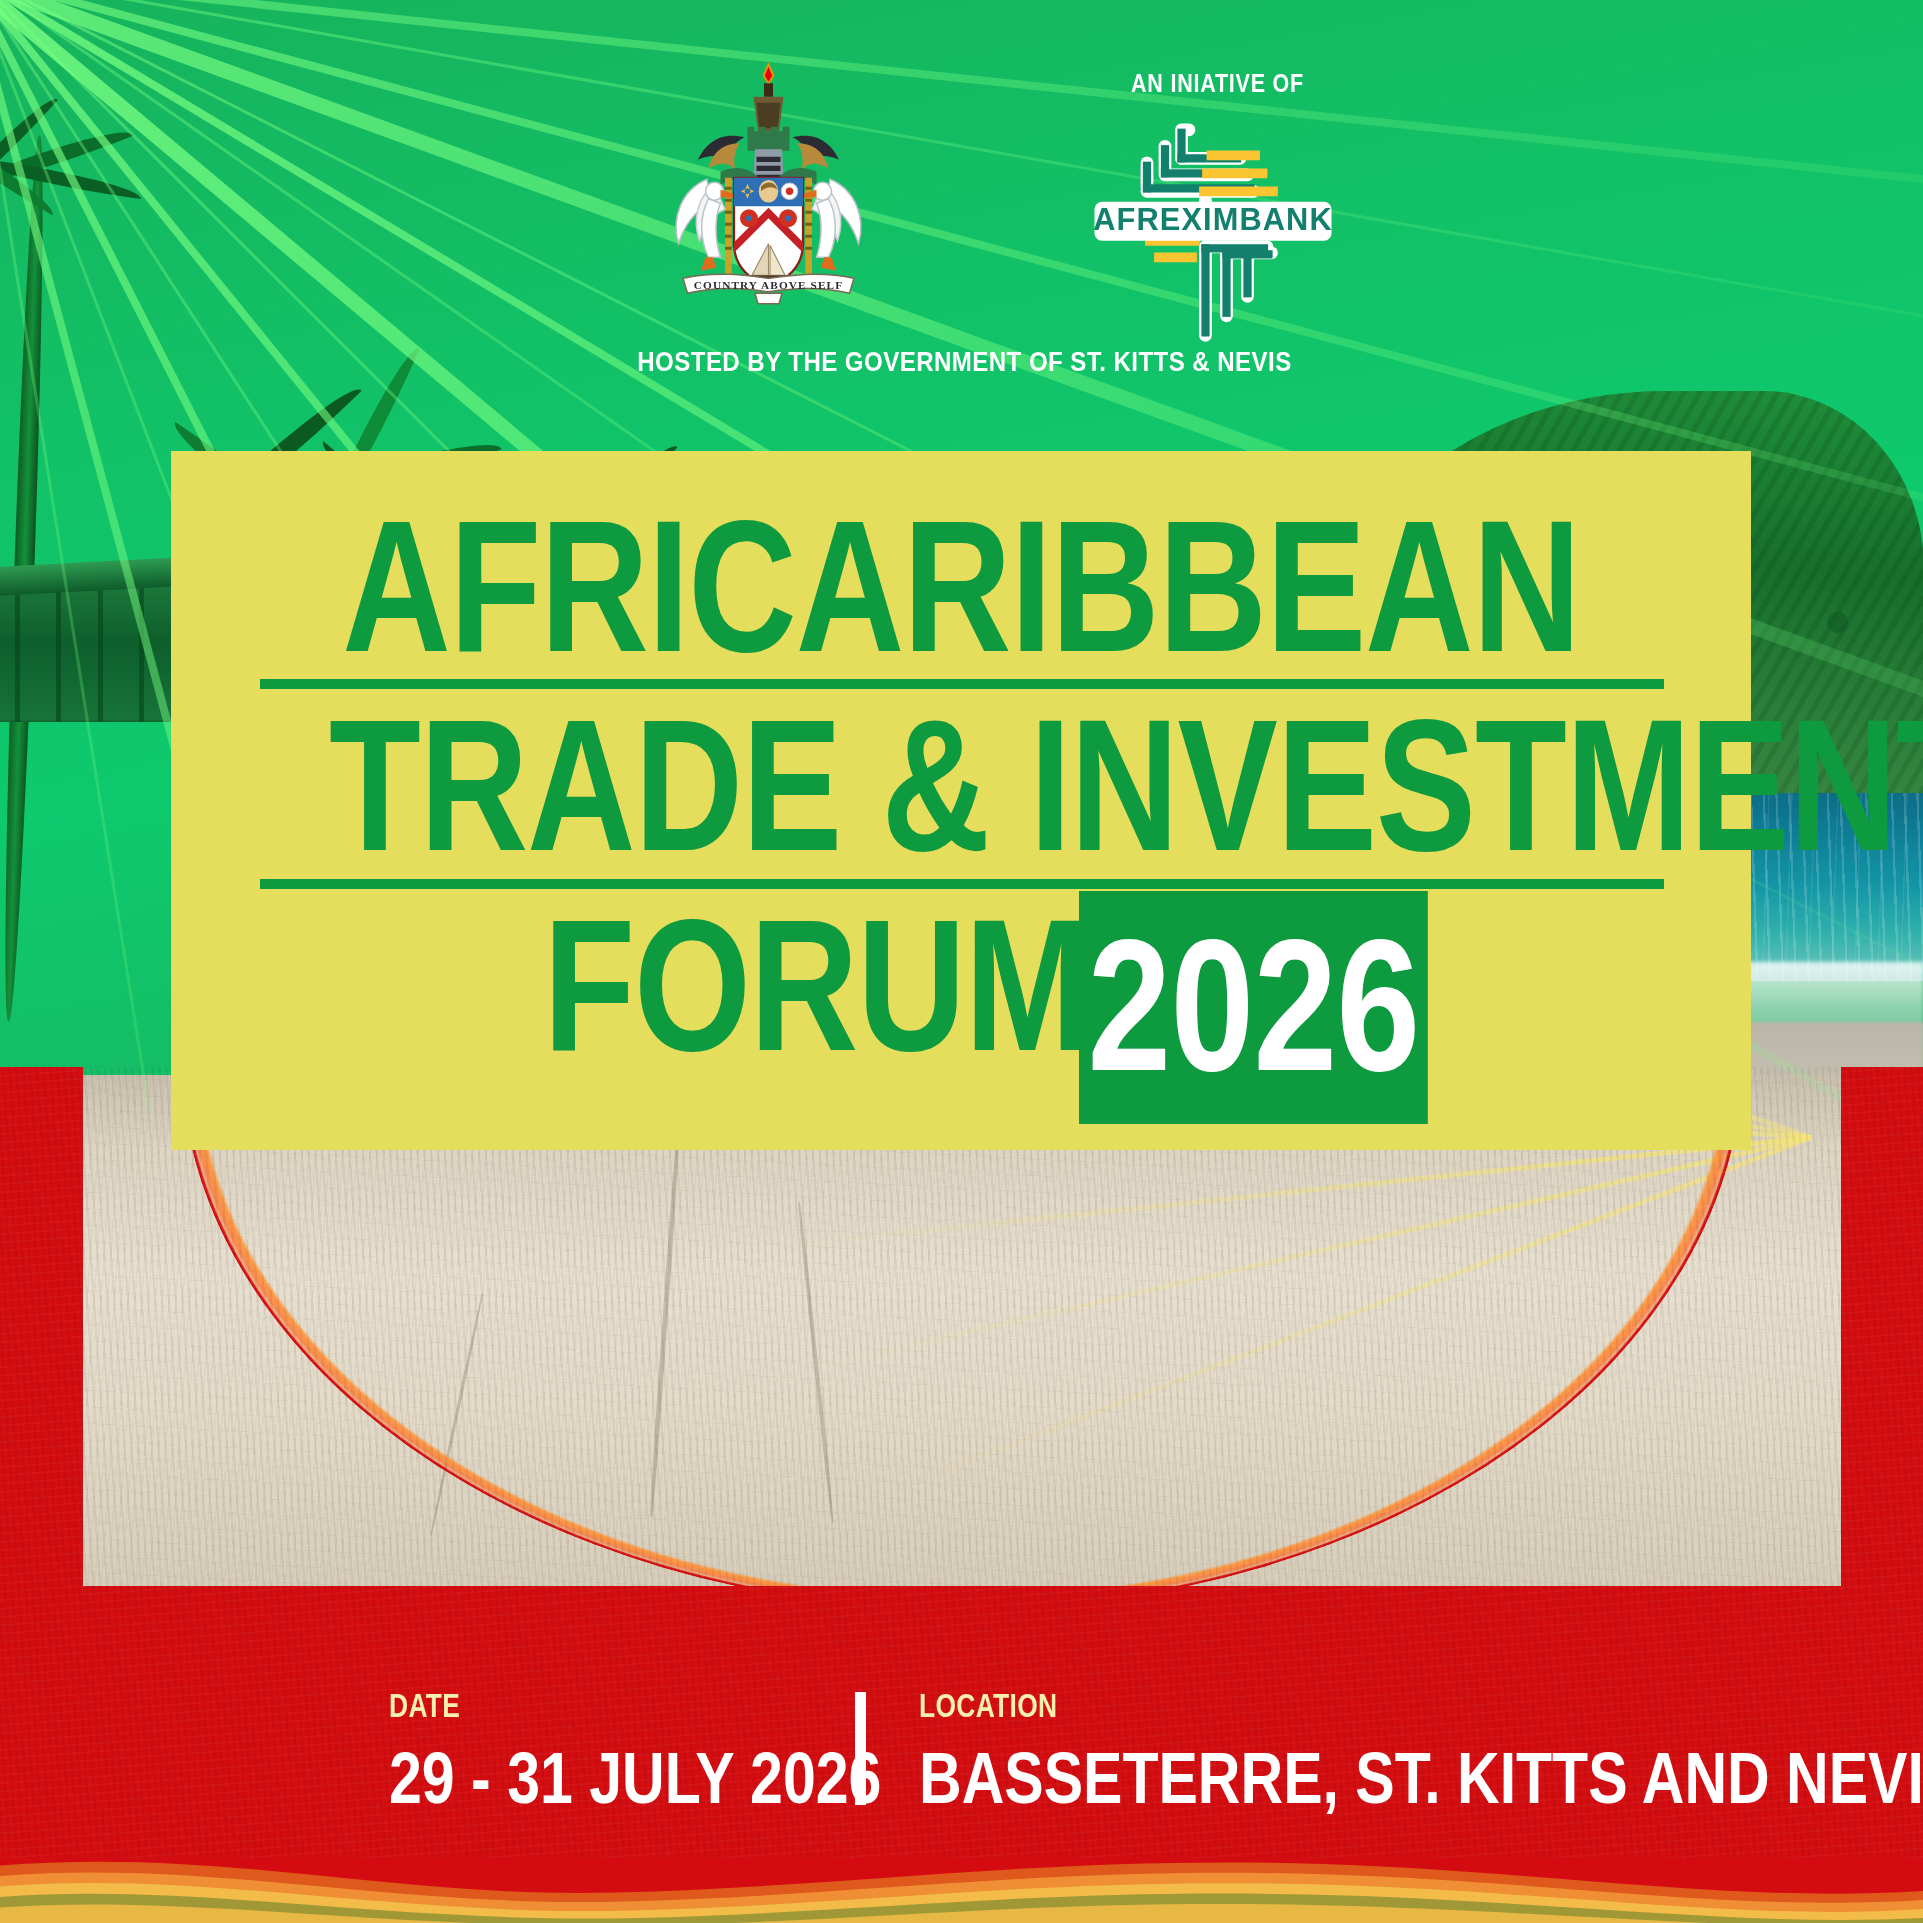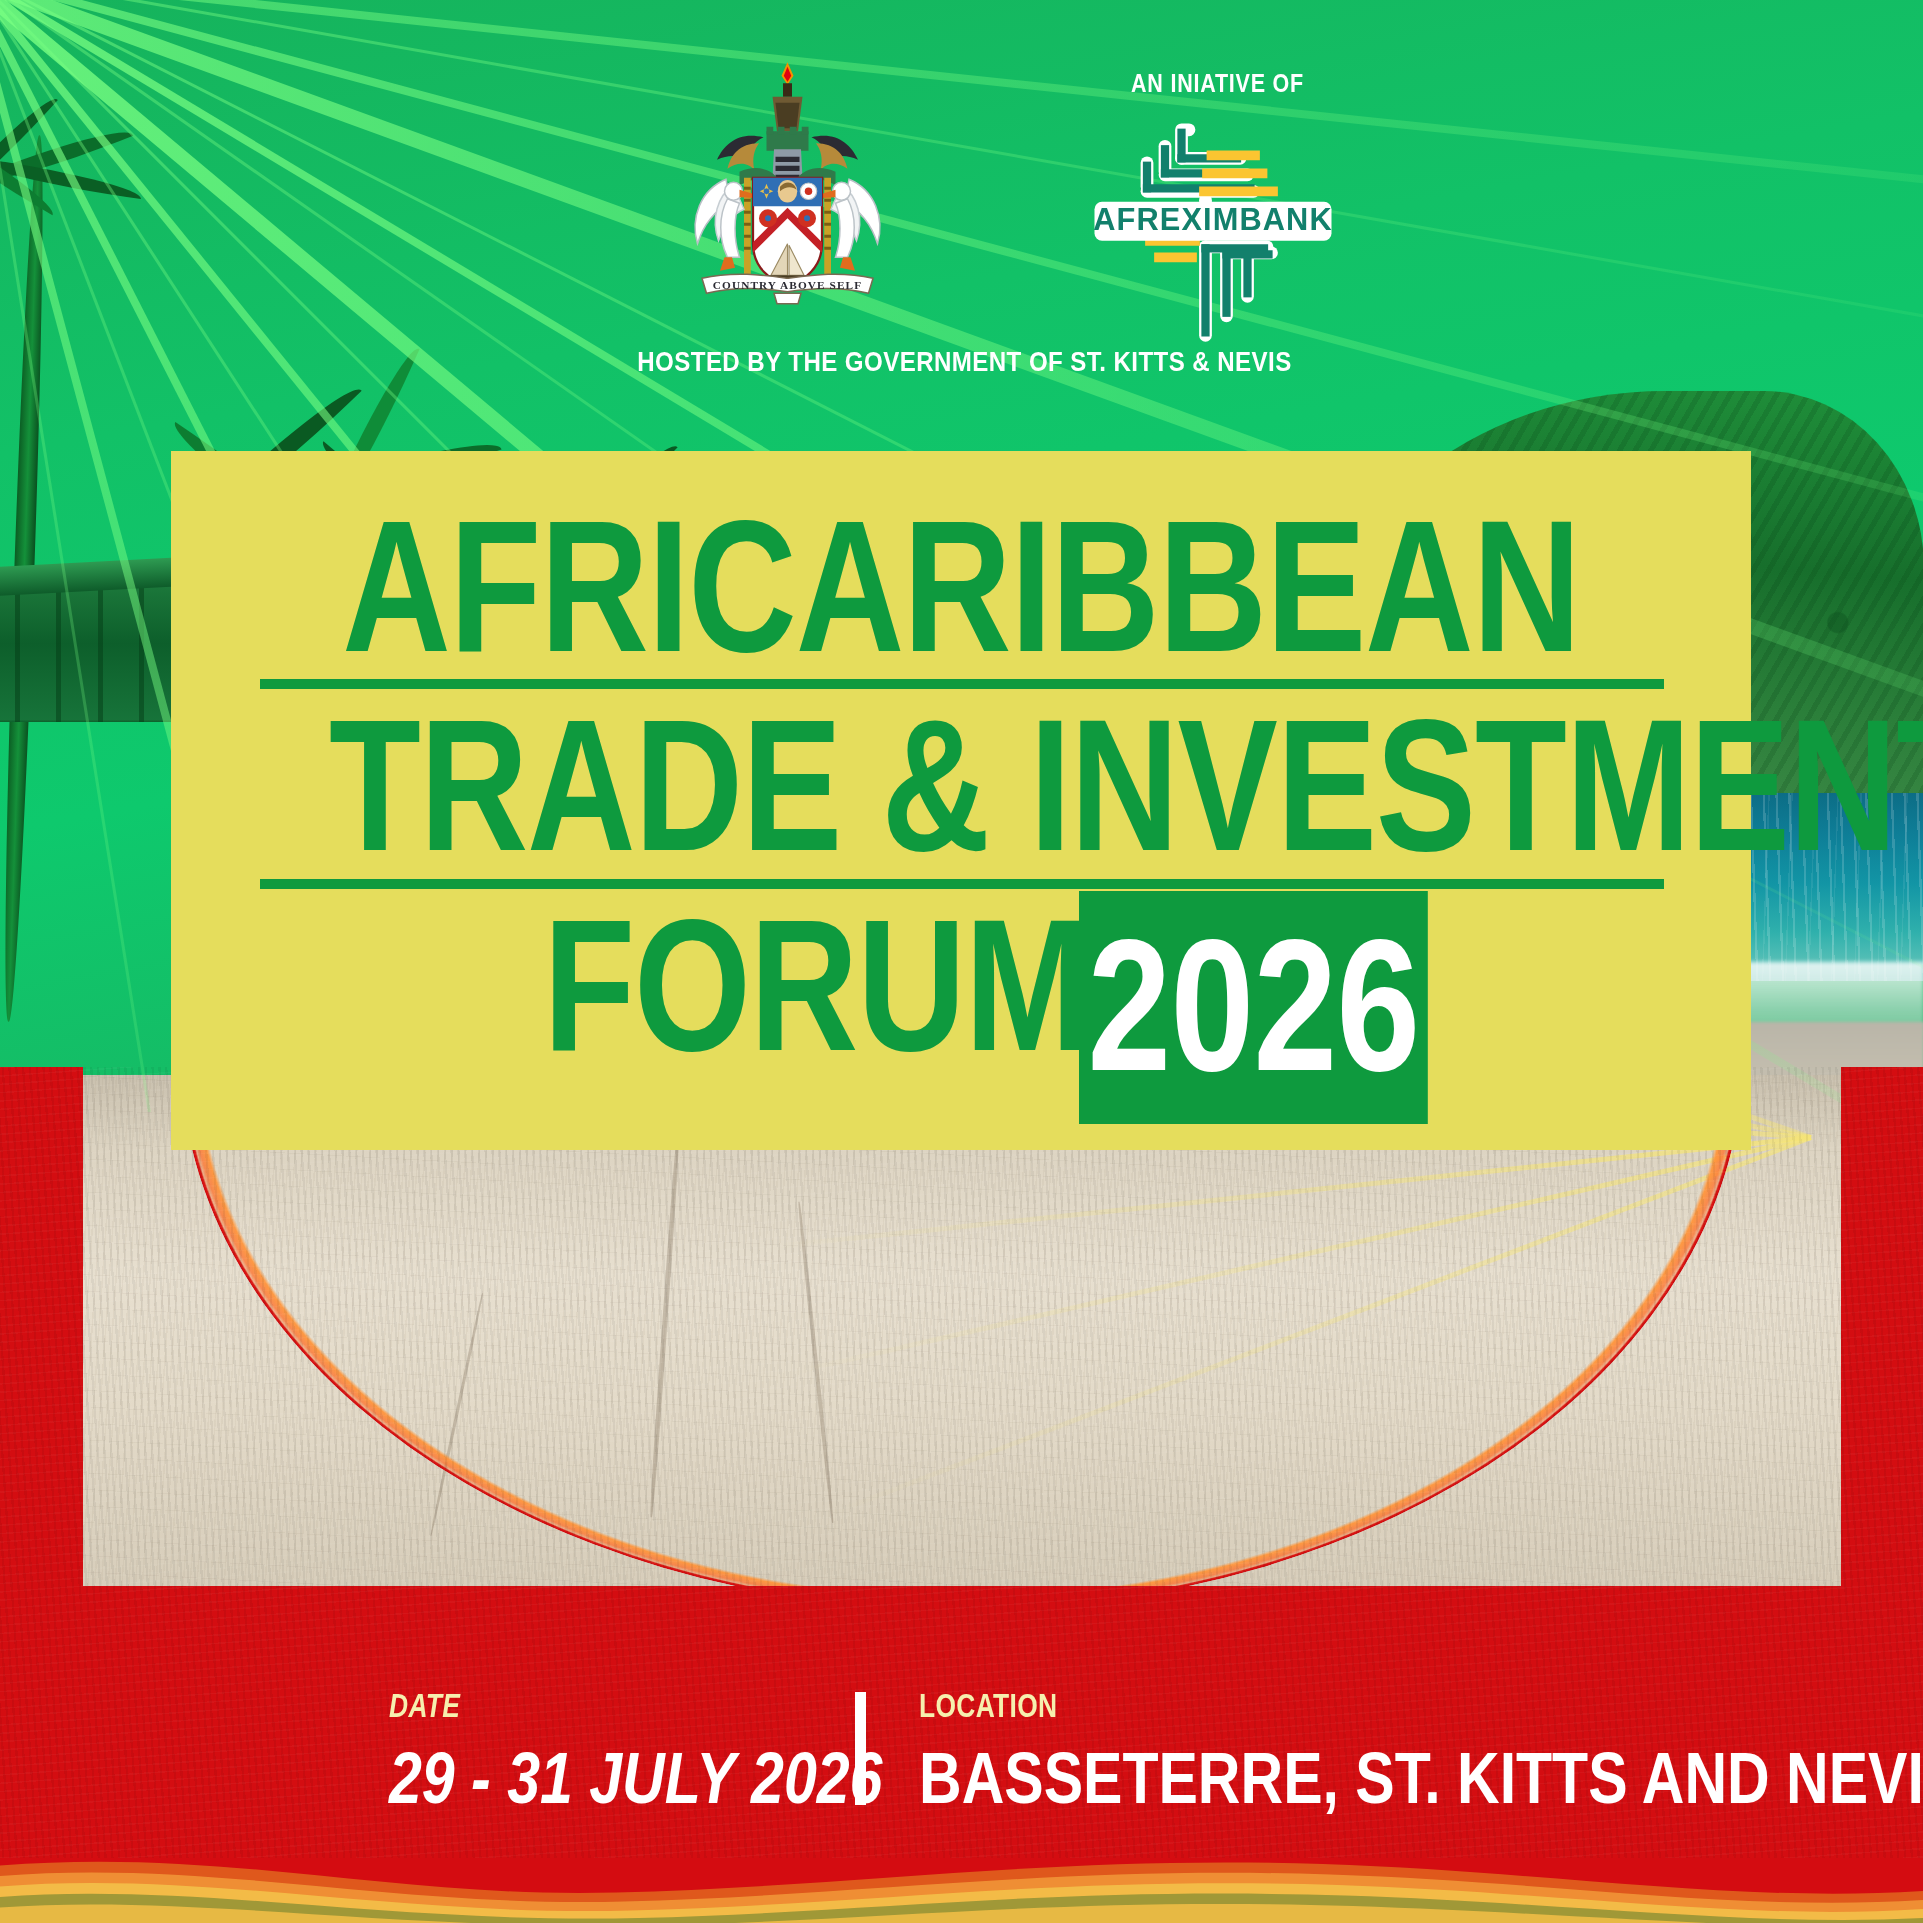--- a/index.html
+++ b/index.html
@@ -161,21 +161,21 @@
       repeating-linear-gradient(176deg, rgba(255,255,255,.035) 0 1.5px, rgba(0,0,0,0) 1.5px 8.3px);
   }
 
   
   .ribbon{position:absolute;left:0;bottom:0;width:100%;height:66px;overflow:hidden;}
   .ribbon svg{display:block;width:100%;height:100%;}
 
   
   .logo-row{position:absolute;left:0;top:0;width:100%;height:391px;}
 
-  .coa{position:absolute;left:675px;top:59px;width:225px;height:248px;}
+  .coa{position:absolute;left:656px;top:59px;width:225px;height:248px;}
   .initiative-label{
     position:absolute;left:1067px;top:69px;width:301px;text-align:center;
     color:#fff;font-weight:700;font-size:25px;letter-spacing:0.9px;
     transform:scaleX(.86);transform-origin:center;
   }
   .afx{position:absolute;left:1093px;top:113px;width:240px;height:233px;}
   .hosted-wrap{position:absolute;left:2px;top:346px;width:100%;text-align:center;}
 
   
   .panel{
@@ -222,21 +222,21 @@
     color:#fff;font-weight:700;font-size:195px;line-height:.92;
     letter-spacing:-0.8px;white-space:nowrap;display:inline-block;
     transform:scaleX(.78);transform-origin:center;
   }
 
   .details{
     position:absolute;left:0;top:1687px;width:100%;
     display:flex;justify-content:center;align-items:stretch;gap:0;
   }
   .col{display:flex;flex-direction:column;align-items:flex-start;}
-  .col.date-col{width:466px;padding-left:271px;font-style:italic;}
+  .col.date-col{width:466px;padding-left:271px;}
   .col.loc-col{width:887px;padding-left:53px;}
   .minilabel{
     color:#F6EFAE;font-weight:700;font-size:33px;letter-spacing:0.4px;
     transform:scaleX(.80);transform-origin:0 50%;margin-bottom:16.5px;
   }
   .bigval{
     color:#fff;font-weight:700;font-size:72px;line-height:1;white-space:nowrap;
     transform:scaleX(.82);transform-origin:0 50%;
   }
   .vdiv{

